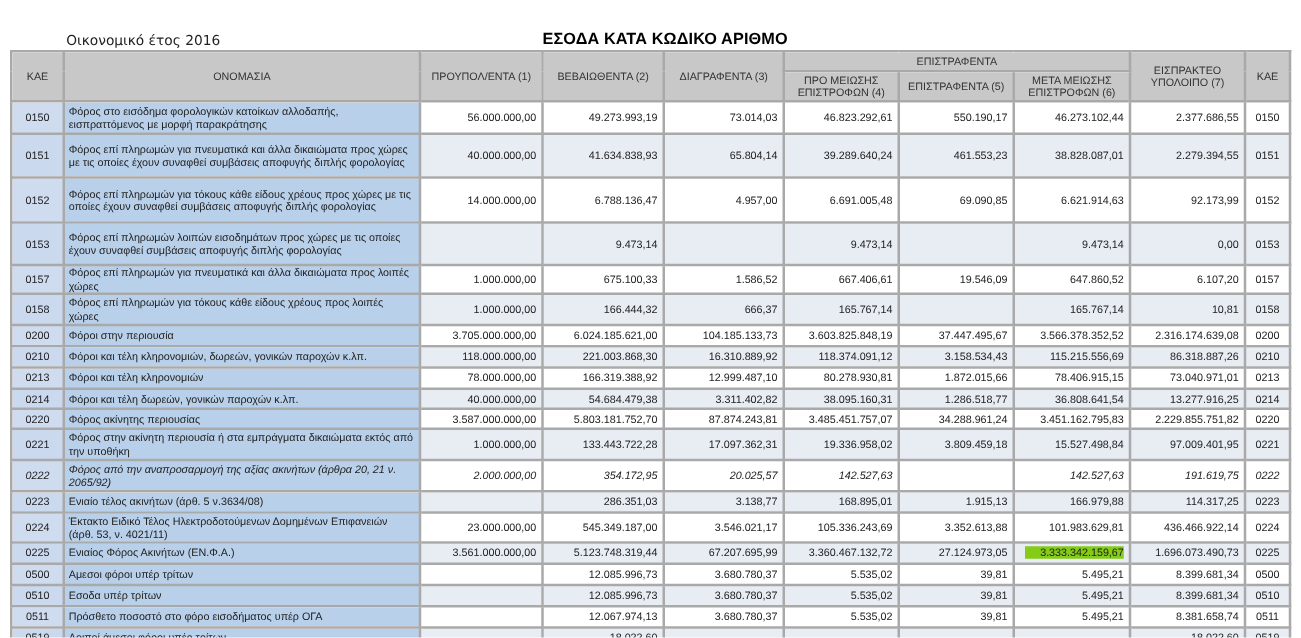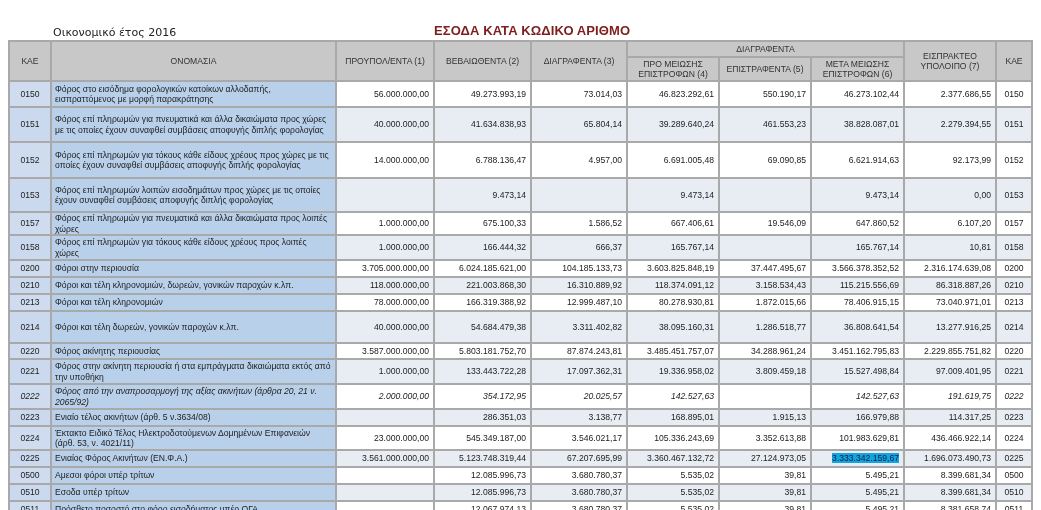--- a/index.html
+++ b/index.html
@@ -1,29 +1,29 @@
 <!DOCTYPE html>
 <html><head>
 <meta charset="utf-8">
 <style>
   html, body { margin:0; padding:0; background:#ffffff; }
   body { width:1041px; height:510px; overflow:hidden; position:relative; font-family:"Liberation Sans", sans-serif; }
   .fy { position:absolute; left:53px; top:26px; font-size:11px; color:#222; font-family:"DejaVu Sans", sans-serif; }
-  .title { position:absolute; left:434px; top:23px; font-size:13px; font-weight:bold; color:#7f1d1d; font-family:"Liberation Sans", sans-serif; letter-spacing:0.1px; }
+  .title { position:absolute; left:434px; top:23px; font-size:13px; font-weight:bold; color:#000000; font-family:"Liberation Sans", sans-serif; letter-spacing:0.1px; }
   table { position:absolute; left:8px; top:40px; border-collapse:collapse; table-layout:fixed; width:1023px; }
   td, th { border:2px solid #a9a9a9; font-size:8.6px; color:#222; padding:0 4px; overflow:hidden; line-height:10.5px; }
   th { background:#c8c8c8; font-weight:normal; text-align:center; color:#333; }
   td.kae { text-align:center; background:#cfdcef; }
   td.kae2 { text-align:center; }
   td.name { background:#b9d0ea; text-align:left; padding-left:3px; }
   td.num { text-align:right; }
   tr.odd td.num, tr.odd td.kae2 { background:#ffffff; }
   tr.even td.num, tr.even td.kae2 { background:#e8edf4; }
   tr.even td.kae { background:#cbd9ee; }
-  .sel { background:#0ea5e9; }
+  .sel { background:#84cc16;padding-left:12px; }
 </style>
 </head>
 <body>
 
 <div class="fy">Οικονομικό έτος 2016</div>
 <div class="title">ΕΣΟΔΑ ΚΑΤΑ ΚΩΔΙΚΟ ΑΡΙΘΜΟ</div>
 
 <table>
   <colgroup>
     <col style="width:42px">
@@ -37,21 +37,21 @@
       <col style="width:92px">
       <col style="width:36px">
   </colgroup>
   <thead>
     <tr style="height:16px">
       <th rowspan="2">ΚΑΕ</th>
       <th rowspan="2">ΟΝΟΜΑΣΙΑ</th>
       <th rowspan="2">ΠΡΟΥΠΟΛ/ΕΝΤΑ (1)</th>
       <th rowspan="2">ΒΕΒΑΙΩΘΕΝΤΑ (2)</th>
       <th rowspan="2">ΔΙΑΓΡΑΦΕΝΤΑ (3)</th>
-      <th colspan="3">ΔΙΑΓΡΑΦΕΝΤΑ</th>
+      <th colspan="3">ΕΠΙΣΤΡΑΦΕΝΤΑ</th>
       <th rowspan="2">ΕΙΣΠΡΑΚΤΕΟ ΥΠΟΛΟΙΠΟ (7)</th>
       <th rowspan="2">ΚΑΕ</th>
     </tr>
     <tr style="height:24px">
       <th>ΠΡΟ ΜΕΙΩΣΗΣ ΕΠΙΣΤΡΟΦΩΝ (4)</th>
       <th>ΕΠΙΣΤΡΑΦΕΝΤΑ (5)</th>
       <th>ΜΕΤΑ ΜΕΙΩΣΗΣ ΕΠΙΣΤΡΟΦΩΝ (6)</th>
     </tr>
   </thead>
   <tbody id="tbody">
@@ -156,21 +156,21 @@
         <td class="name">Φόροι και τέλη κληρονομιών</td>
         <td class="num">78.000.000,00</td>
         <td class="num">166.319.388,92</td>
         <td class="num">12.999.487,10</td>
         <td class="num">80.278.930,81</td>
         <td class="num">1.872.015,66</td>
         <td class="num">78.406.915,15</td>
         <td class="num">73.040.971,01</td>
         <td class="kae2">0213</td>
       </tr>
-      <tr class="even" style="height: 32px;">
+      <tr class="even" style="height: 16px;">
         <td class="kae">0214</td>
         <td class="name">Φόροι και τέλη δωρεών, γονικών παροχών κ.λπ.</td>
         <td class="num">40.000.000,00</td>
         <td class="num">54.684.479,38</td>
         <td class="num">3.311.402,82</td>
         <td class="num">38.095.160,31</td>
         <td class="num">1.286.518,77</td>
         <td class="num">36.808.641,54</td>
         <td class="num">13.277.916,25</td>
         <td class="kae2">0214</td>

